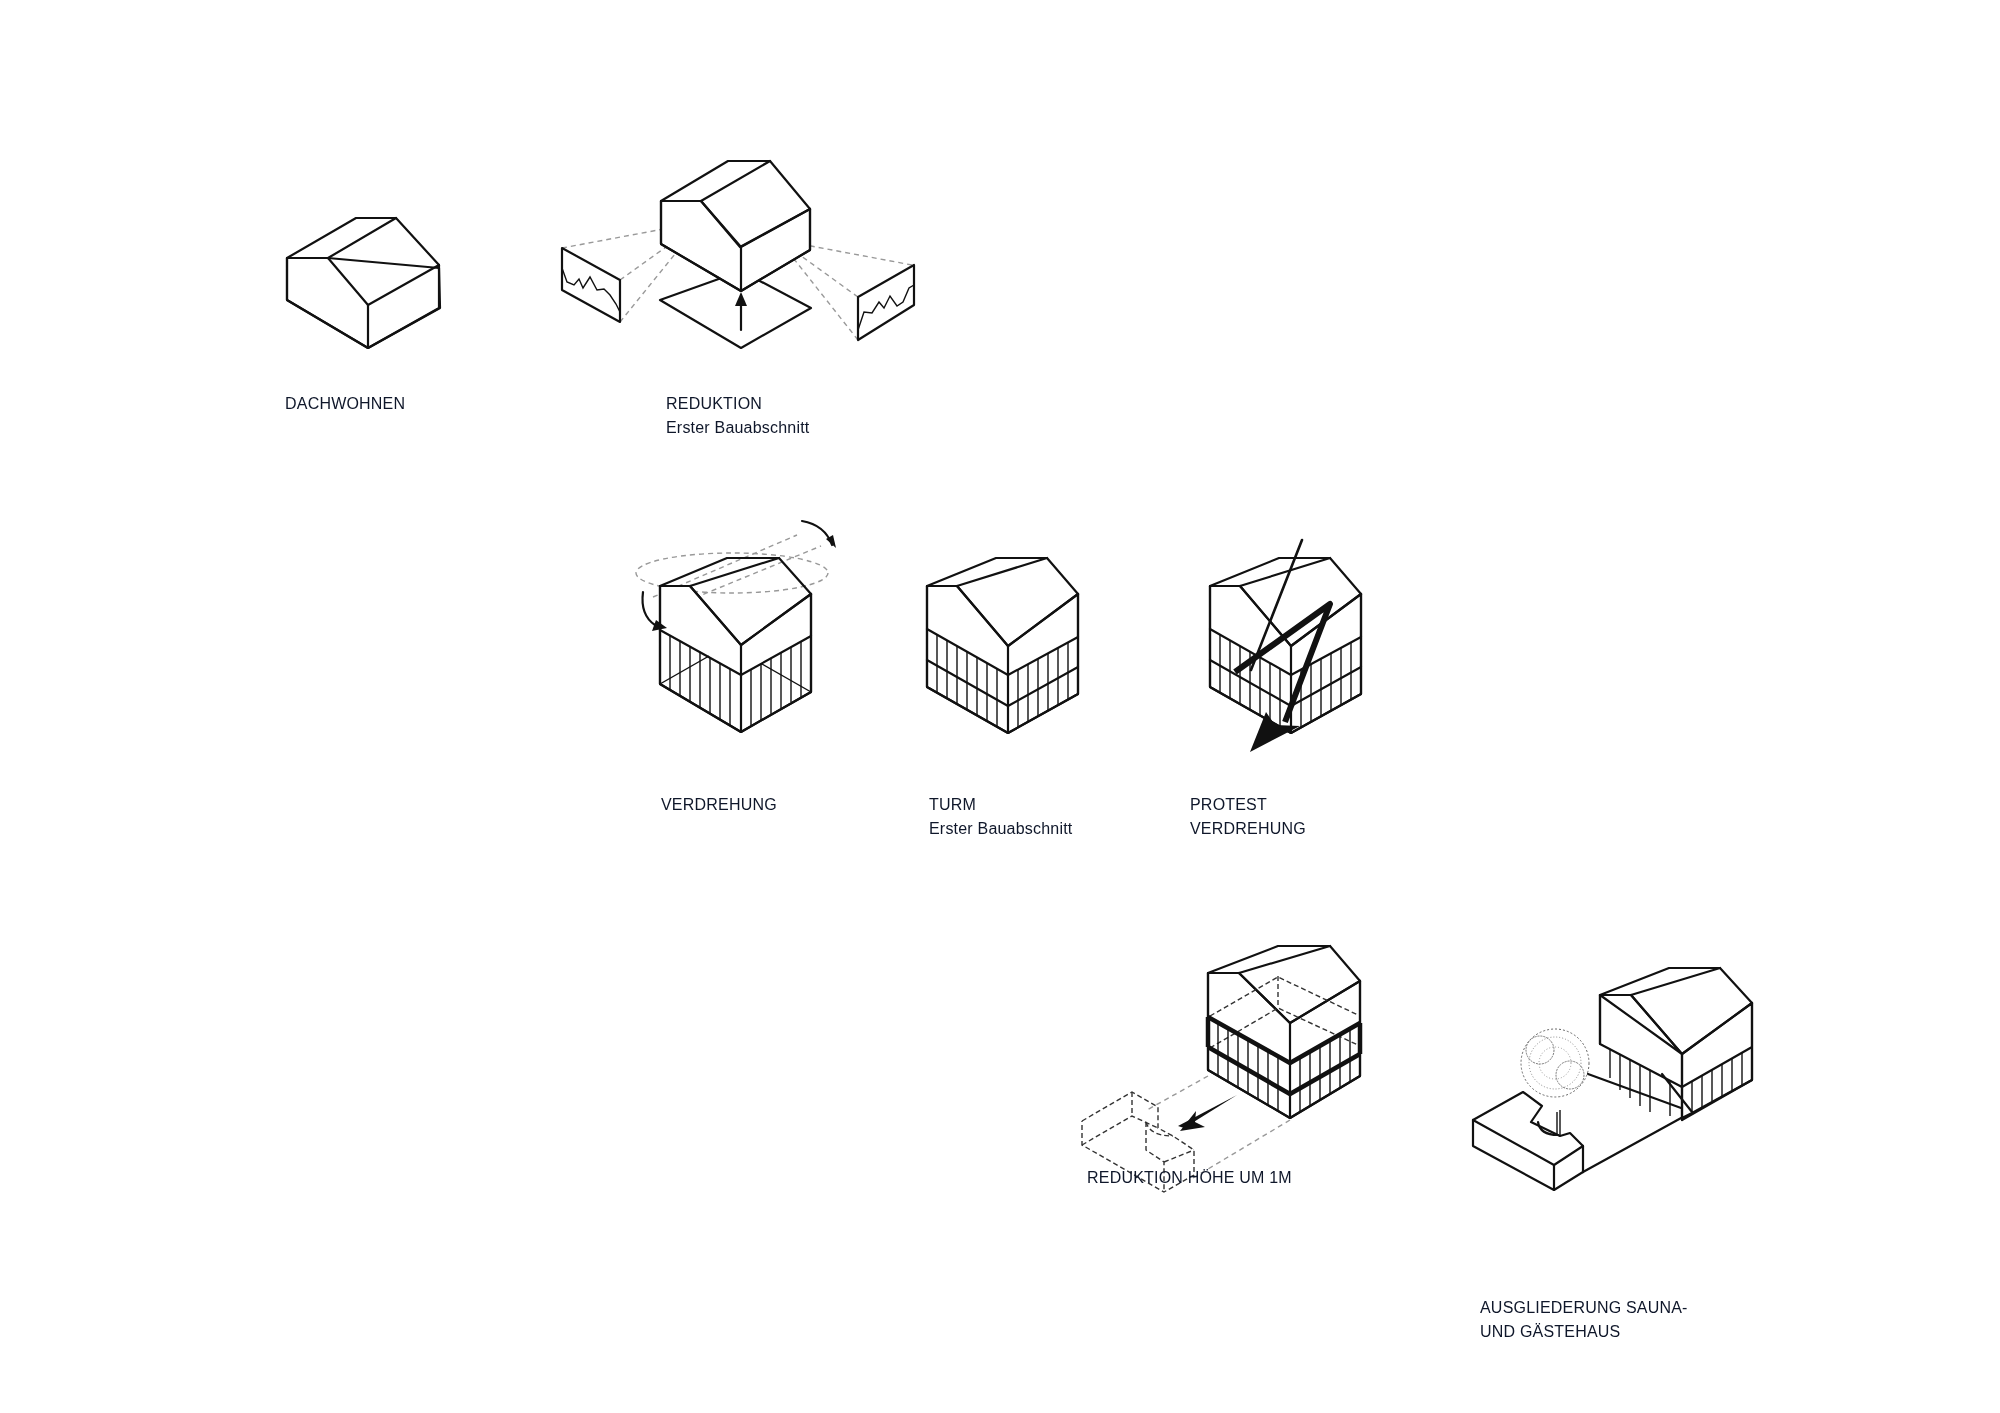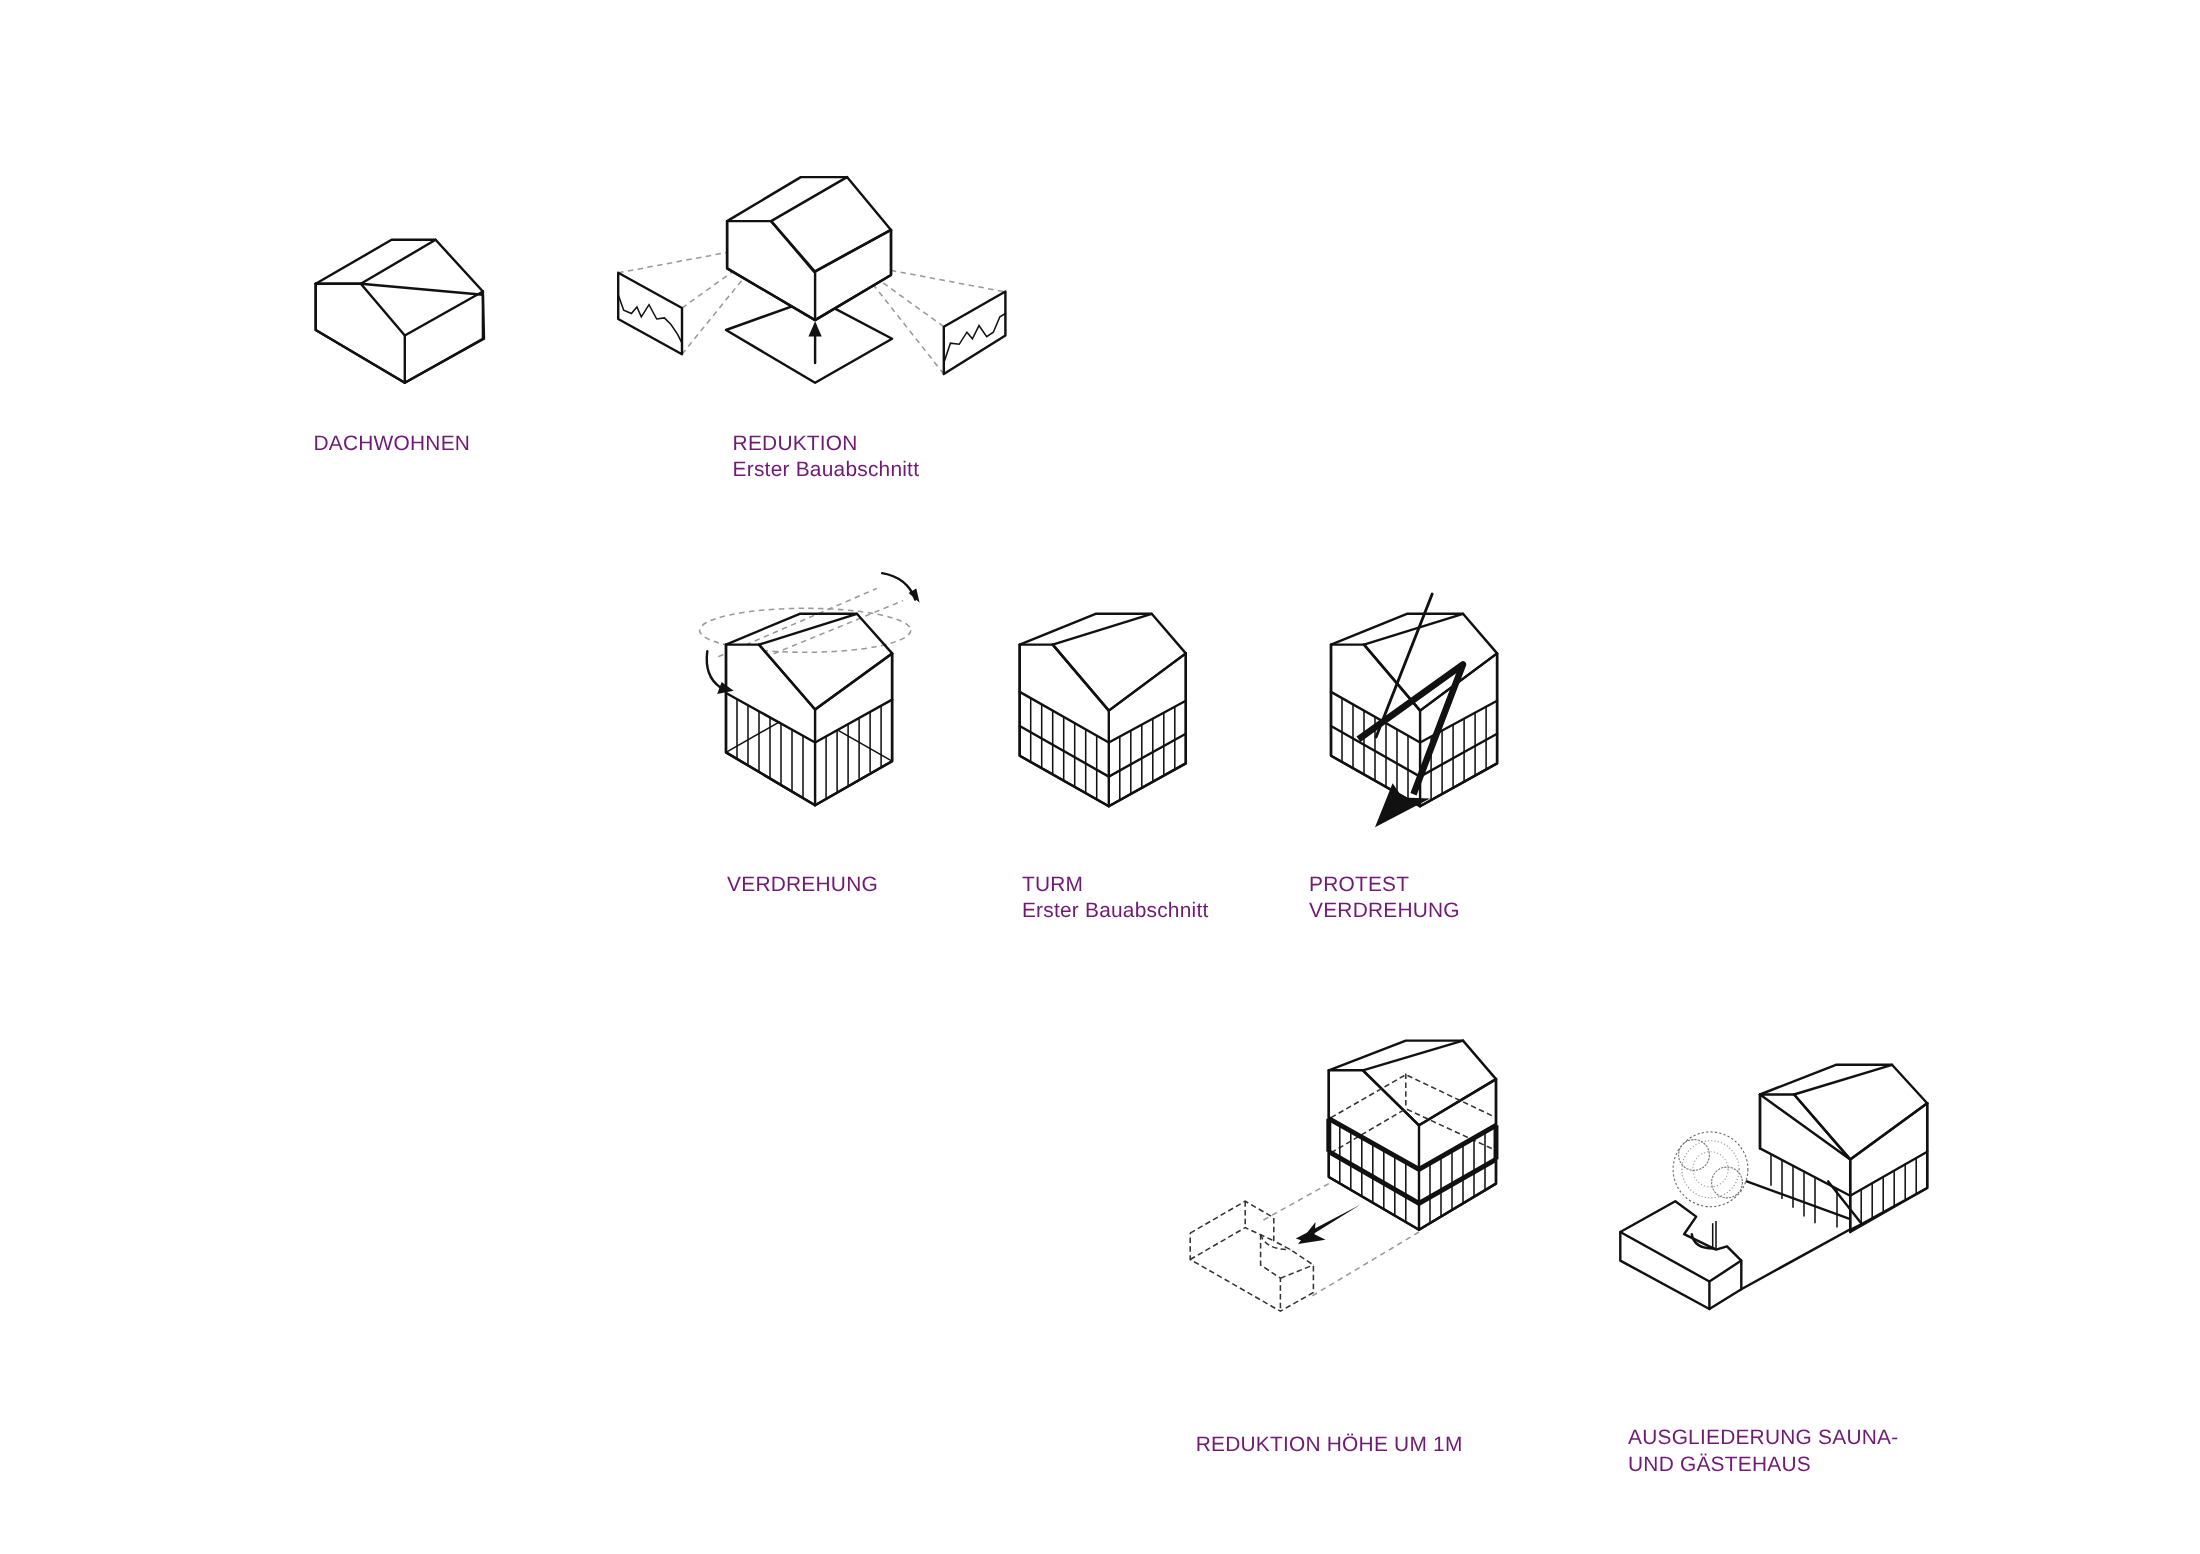--- a/index.html
+++ b/index.html
@@ -1,18 +1,18 @@
 <!DOCTYPE html>
 <html><head>
 <meta charset="utf-8">
 <style>
   html, body { margin:0; padding:0; background:#ffffff; }
   body { width:2000px; height:1413px; position:relative; overflow:hidden; font-family:"Liberation Sans", sans-serif; }
   svg.canvas { position:absolute; left:0; top:0; }
-  .label { position:absolute; color:#701a75; font-family:"Liberation Sans", sans-serif; font-size:19px; line-height:24px; letter-spacing:0.2px; }
+  .label { position:absolute; color:#0f172a; font-family:"Liberation Sans", sans-serif; font-size:16px; line-height:24px; letter-spacing:0.2px; }
   .label .title { display:block; text-transform:none; }
   .label .sub { display:block; }
   .ln { fill:none; stroke:#111; stroke-width:2.2; stroke-linejoin:round; stroke-linecap:round; }
   .thick { fill:none; stroke:#111; stroke-width:4.5; stroke-linejoin:round; }
   .thin { fill:none; stroke:#111; stroke-width:1.4; }
   .dash { fill:none; stroke:#999; stroke-width:1.4; stroke-dasharray:5 4; }
   .ddark { fill:none; stroke:#333; stroke-width:1.4; stroke-dasharray:5 3; }
   .face { fill:#fff; }
 </style>
 </head>
@@ -255,20 +255,20 @@
 <div class="label" style="left:929px; top:793px;">
   <span class="title">TURM</span>
   <span class="sub">Erster Bauabschnitt</span>
 </div>
 
 <div class="label" style="left:1190px; top:793px;">
   <span class="title">PROTEST</span>
   <span class="sub">VERDREHUNG</span>
 </div>
 
-<div class="label" style="left:1087px; top:1302px;">
+<div class="label" style="left:1087px; top:1166px;">
   <span class="title">REDUKTION HÖHE UM 1M</span>
 </div>
 
 <div class="label" style="left:1480px; top:1296px;">
   <span class="title">AUSGLIEDERUNG SAUNA-</span>
   <span class="sub">UND GÄSTEHAUS</span>
 </div>
 
 </body></html>

